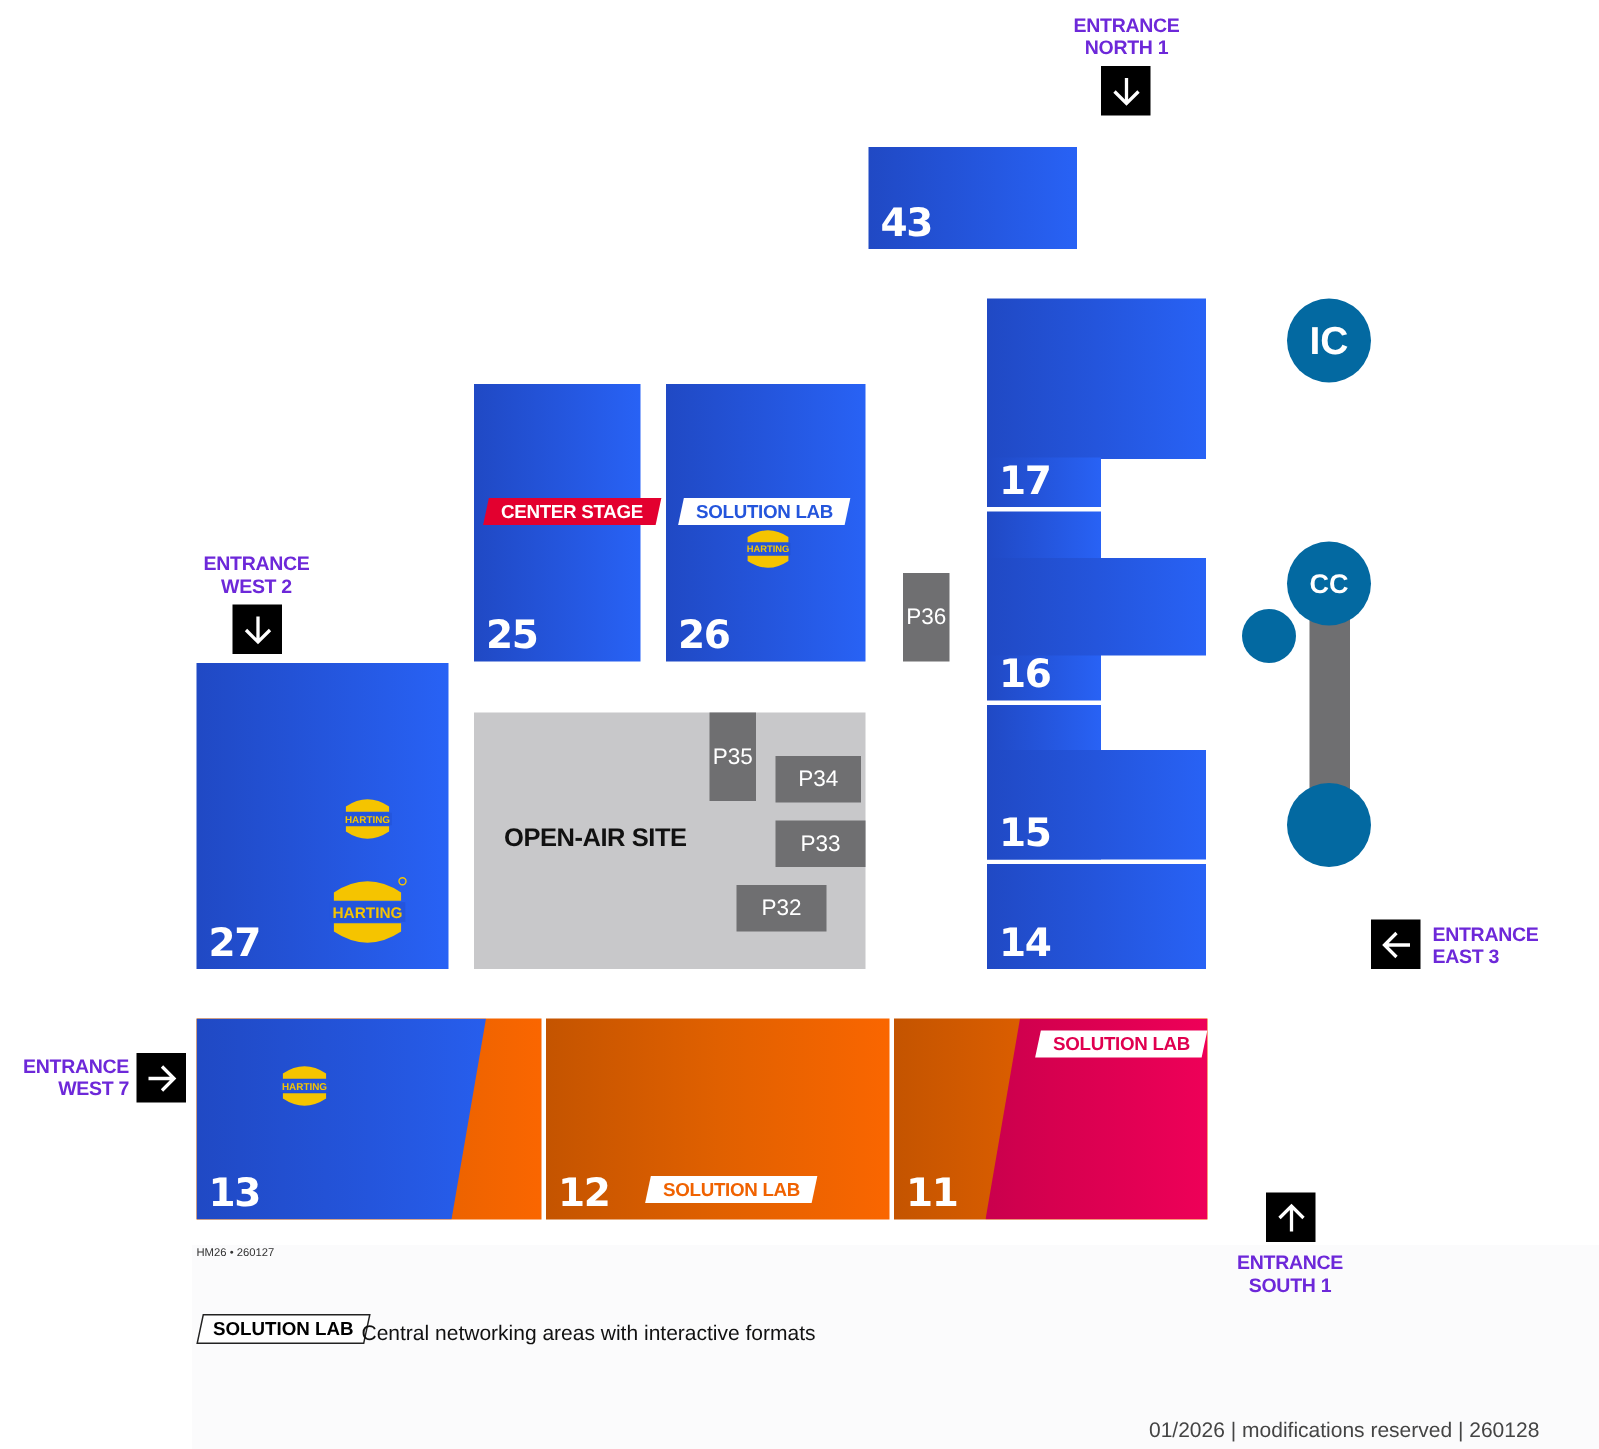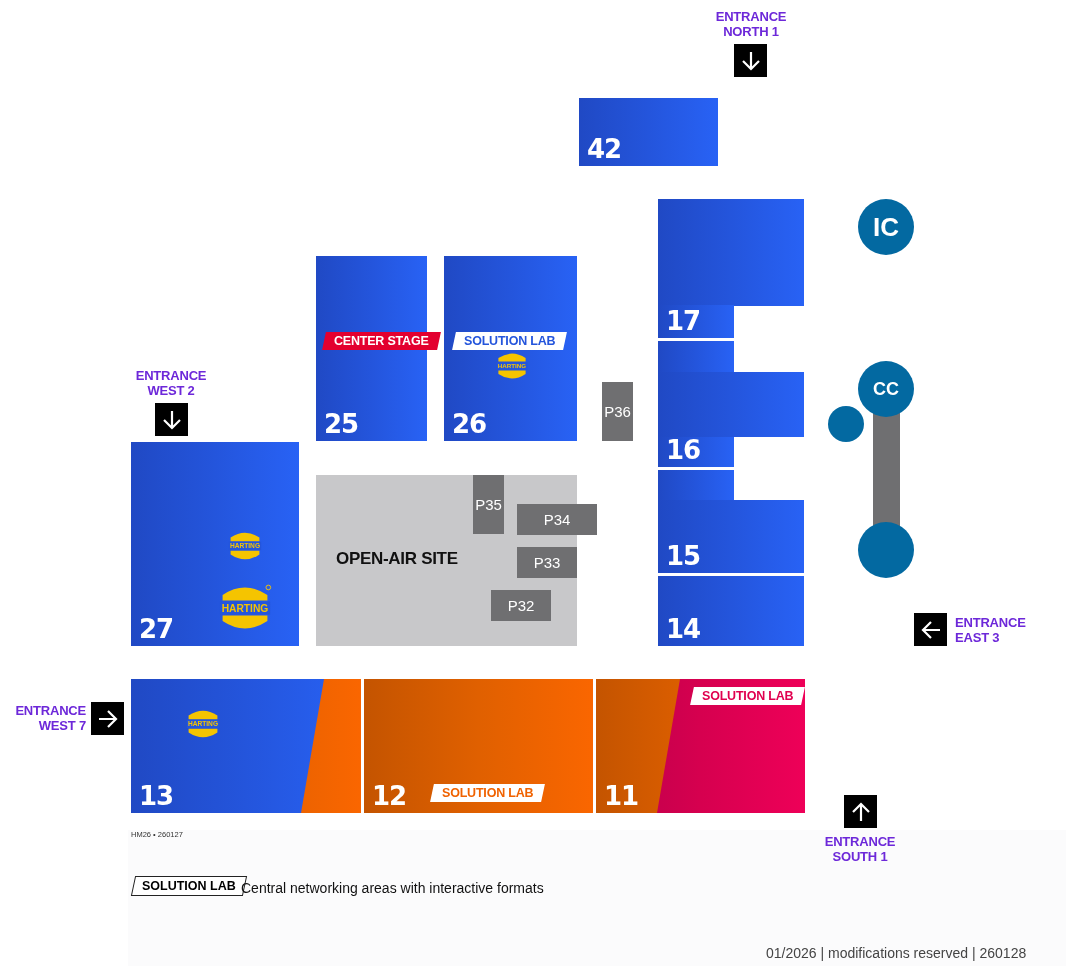--- a/index.html
+++ b/index.html
@@ -35,21 +35,21 @@
   <div>ENTRANCE</div>
   <div>NORTH 1</div>
 </div>
 <div class="arrow-box" style="left:734px;top:44px;">
   <svg viewBox="0 0 24 24">
       <path d="M12 3v17M4 12l8 8 8-8" stroke="#fff" stroke-width="2.2" fill="none"></path>
     </svg>
 </div>
 
 <div class="hall" style="left:579px;top:98px;width:139px;height:68px;">
-  <div class="hall-num">42</div>
+  <div class="hall-num">43</div>
 </div>
 
 <div class="hall" style="left:316px;top:256px;width:111px;height:185px;">
   <div class="badge" style="left:8px;top:76px;background:#e3002f;color:#fff;"><span>CENTER STAGE</span></div>
   <div class="hall-num">25</div>
 </div>
 
 <div class="hall" style="left:444px;top:256px;width:133px;height:185px;">
   <div class="badge" style="left:10px;top:76px;background:#fff;color:#2455dc;"><span>SOLUTION LAB</span></div>
   <svg class="harting" style="left:51px;top:94px;" width="34" height="32" viewBox="0 0 60 56">
@@ -86,21 +86,21 @@
     <text x="30" y="32" fill="#f5c400" font-family="Liberation Sans, sans-serif" font-weight="bold" font-size="11" text-anchor="middle">HARTING</text>
     <path d="M6 36 L54 36 L54 42 Q30 58 6 42 Z" fill="#f5c400"></path>
     <circle cx="55" cy="6" r="2.5" fill="none" stroke="#f5c400" stroke-width="1"></circle>
   </svg>
   <div class="hall-num">27</div>
 </div>
 
 <div class="abs open-air">
   <div class="open-air-label">OPEN-AIR SITE</div>
   <div class="pbox" style="left:157px;top:0px;width:31px;height:59px;">P35</div>
-  <div class="pbox" style="left:201px;top:29px;width:80px;height:31px;">P34</div>
+  <div class="pbox" style="left:201px;top:29px;width:57px;height:31px;">P34</div>
   <div class="pbox" style="left:201px;top:72px;width:60px;height:31px;">P33</div>
   <div class="pbox" style="left:175px;top:115px;width:60px;height:31px;">P32</div>
 </div>
 
 <div class="abs" style="left:658px;top:199px;width:146px;height:139px;">
   <div class="hall" style="left:0;top:0;width:146px;height:107px;"></div>
   <div class="hall" style="left:0;top:106px;width:76px;height:33px;"></div>
   <div class="hall-num">17</div>
 </div>
 

